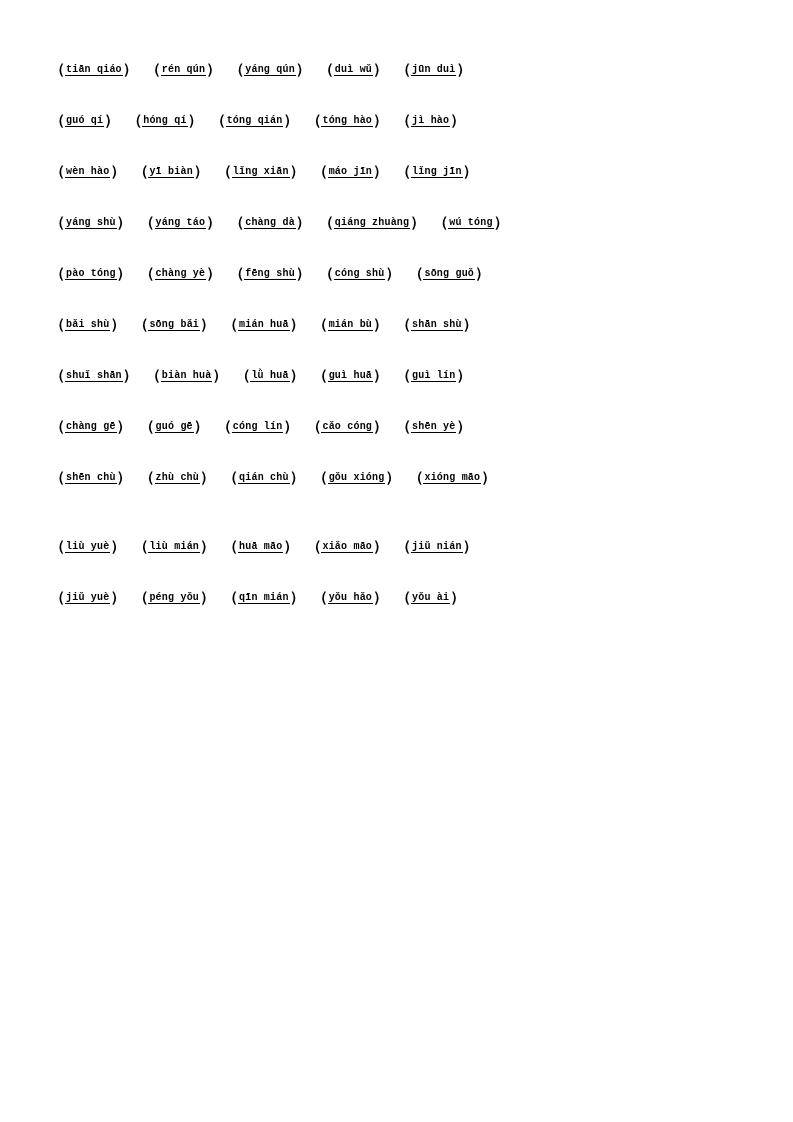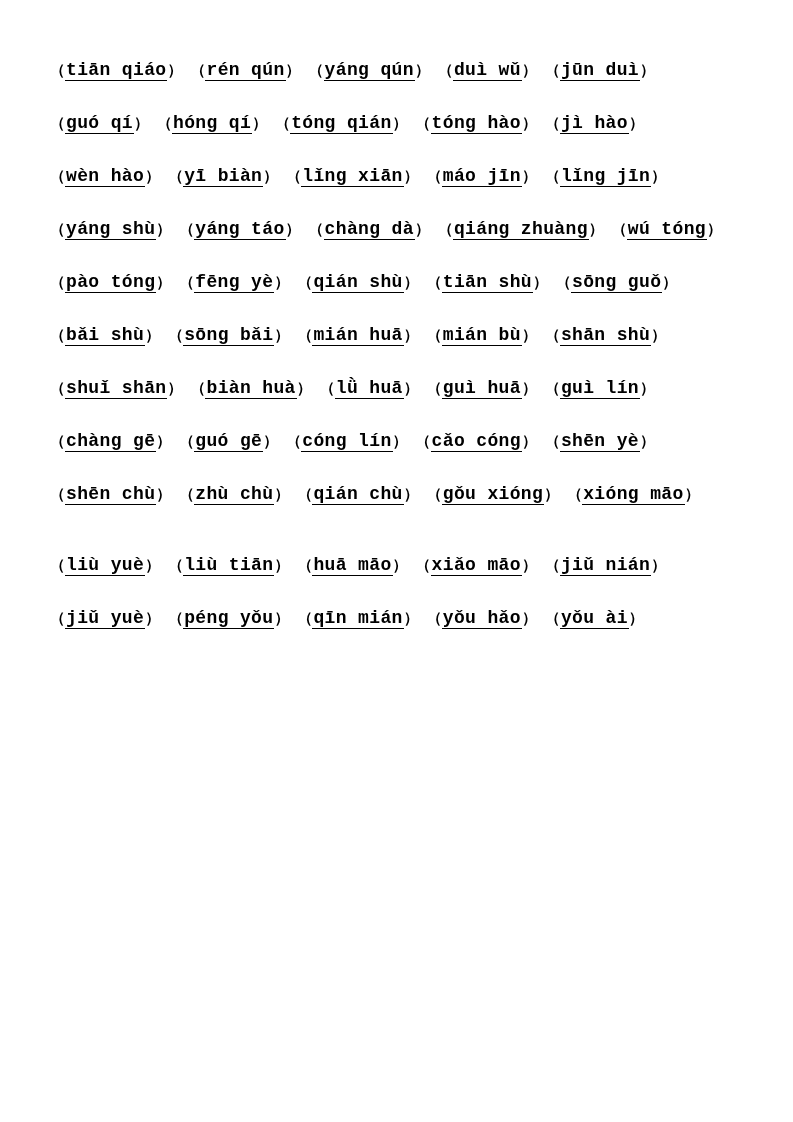--- a/index.html
+++ b/index.html
@@ -28,21 +28,21 @@
     }
     .item {
       display: inline-flex;
       align-items: center;
       margin-right: 4px;
       margin-bottom: 4px;
     }
     .item .text {
       border-bottom: 1.5px solid #000;
       padding: 0 1px;
-      font-size: 18px;
+      font-size: 10px;
       font-weight: bold;
       letter-spacing: 0.02em;
       white-space: nowrap;
     }
     .paren {
       font-weight: bold;
       font-size: 15px;
     }
     .spacer {
       height: 18px;
@@ -161,31 +161,31 @@
       </div>
     </div>
     <div class="row">
       <div class="item">
         <span class="paren">（</span>
         <span class="text">pào tóng</span>
         <span class="paren">）</span>
       </div>
       <div class="item">
         <span class="paren">（</span>
-        <span class="text">fēng yè</span>
-        <span class="paren">）</span>
-      </div>
-      <div class="item">
-        <span class="paren">（</span>
-        <span class="text">qián shù</span>
-        <span class="paren">）</span>
-      </div>
-      <div class="item">
-        <span class="paren">（</span>
-        <span class="text">tiān shù</span>
+        <span class="text">chàng yè</span>
+        <span class="paren">）</span>
+      </div>
+      <div class="item">
+        <span class="paren">（</span>
+        <span class="text">fēng shù</span>
+        <span class="paren">）</span>
+      </div>
+      <div class="item">
+        <span class="paren">（</span>
+        <span class="text">cóng shù</span>
         <span class="paren">）</span>
       </div>
       <div class="item">
         <span class="paren">（</span>
         <span class="text">sōng guǒ</span>
         <span class="paren">）</span>
       </div>
     </div>
     <div class="row">
       <div class="item">
@@ -297,21 +297,21 @@
     </div>
     <div class="spacer"></div>
     <div class="row">
       <div class="item">
         <span class="paren">（</span>
         <span class="text">liù yuè</span>
         <span class="paren">）</span>
       </div>
       <div class="item">
         <span class="paren">（</span>
-        <span class="text">liù tiān</span>
+        <span class="text">liù mián</span>
         <span class="paren">）</span>
       </div>
       <div class="item">
         <span class="paren">（</span>
         <span class="text">huā māo</span>
         <span class="paren">）</span>
       </div>
       <div class="item">
         <span class="paren">（</span>
         <span class="text">xiǎo māo</span>

